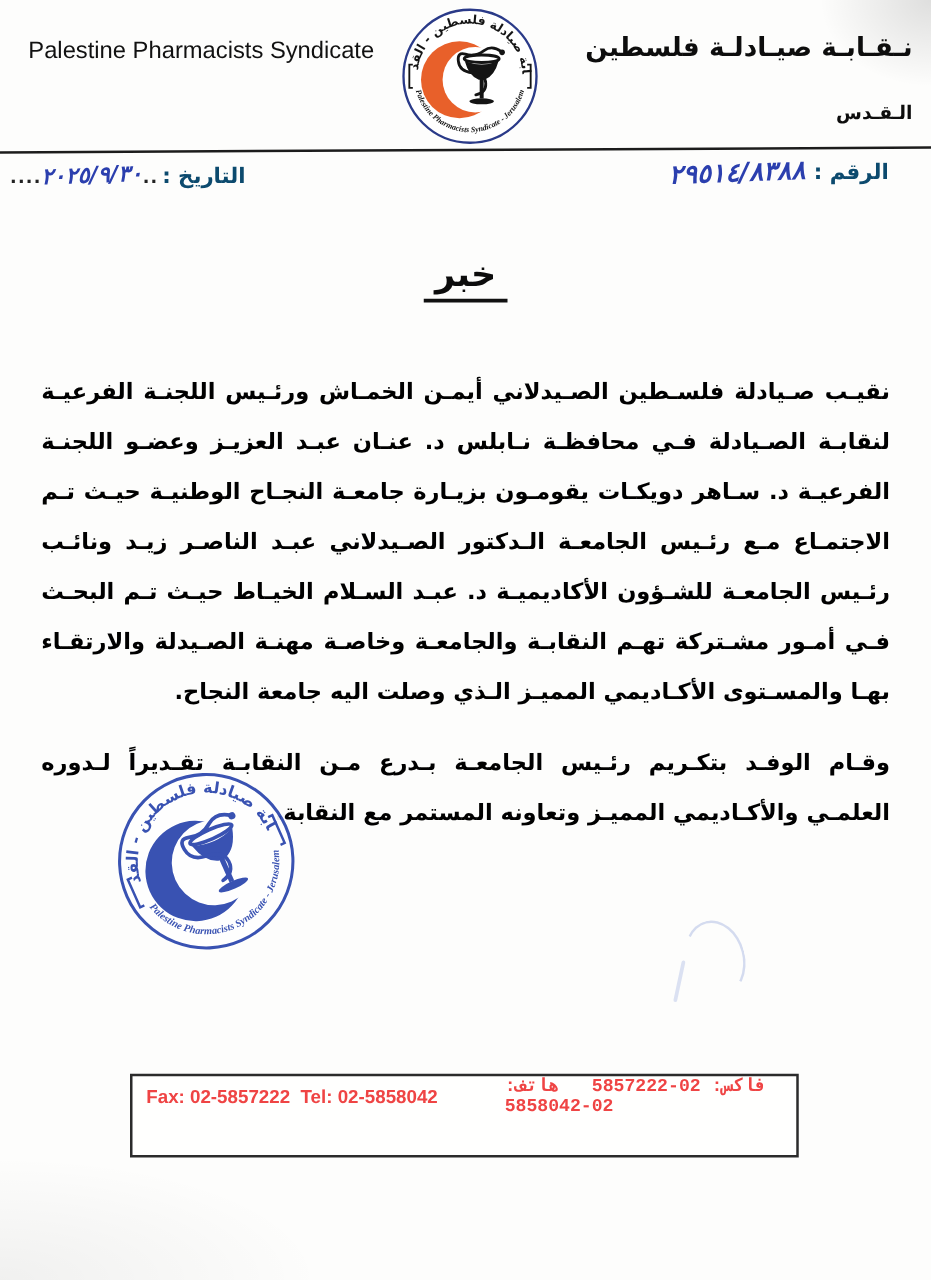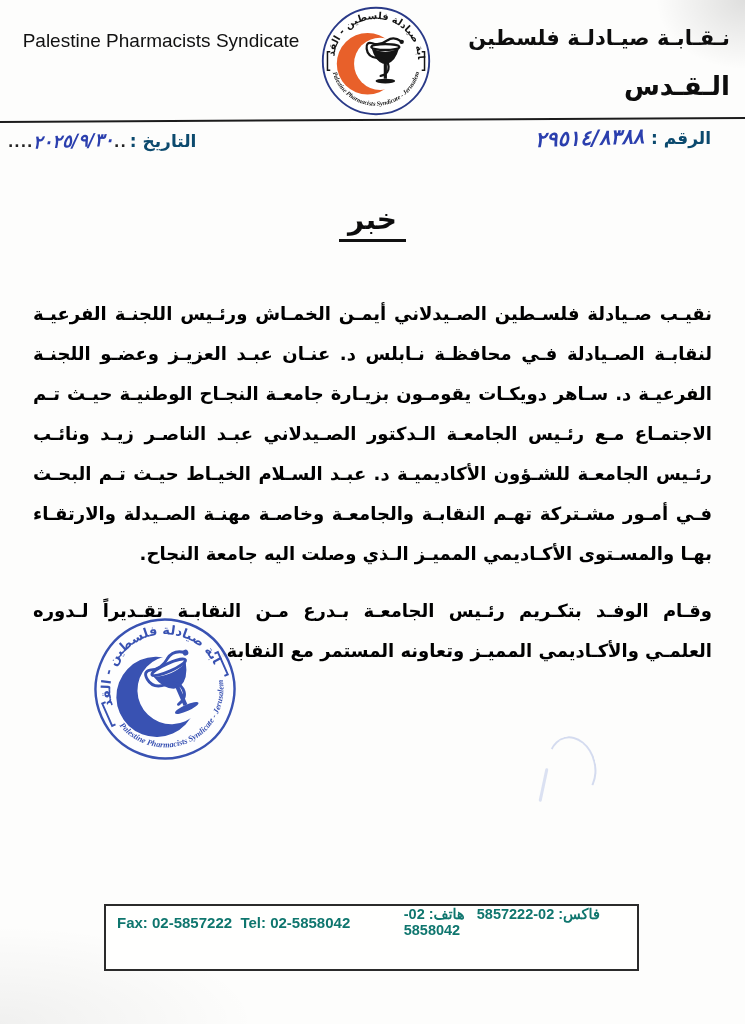--- a/index.html
+++ b/index.html
@@ -9,21 +9,21 @@
         background:radial-gradient(ellipse at top right, rgba(0,0,0,0.12), transparent 70%);}
   .bottom-shade{position:absolute;left:0;bottom:0;width:260px;height:100px;
         background:radial-gradient(ellipse at bottom left, rgba(0,0,0,0.05), transparent 70%);}
 
   
   .header-en{position:absolute;left:16px;top:30px;width:290px;text-align:center;
         font-family:"Liberation Sans",sans-serif;font-weight:normal;font-size:19px;color:#111;}
   .header-en .city{margin-top:27px;}
   .header-ar{position:absolute;left:452px;top:26px;width:278px;text-align:right;
         font-weight:bold;font-size:21px;direction:rtl;color:#0d0d0d;}
-  .header-ar .city{margin-top:21px;font-size:26px;}
+  .header-ar .city{margin-top:31px;font-size:15px;}
   .logo-header{position:absolute;left:320px;top:5px;width:112px;height:112px;}
   .rule{position:absolute;left:0;top:119px;width:745px;height:2px;background:#1c1c1c;
         transform:rotate(-0.3deg);}
 
   
   .ref-number{position:absolute;right:34px;top:126px;display:flex;direction:rtl;
         align-items:center;gap:7px;}
   .ref-date{position:absolute;left:8px;top:130px;display:flex;direction:rtl;
         align-items:center;gap:3px;}
   .ref-label{font-size:17px;font-weight:bold;color:#0c4a6e;}
@@ -47,27 +47,27 @@
   .stamp{position:absolute;left:92px;top:616px;width:146px;height:146px;
         transform:rotate(-24deg);opacity:0.93;}
   .ghost{position:absolute;left:548px;top:736px;width:44px;height:58px;
         border:2px solid #6d86cf;border-radius:50%;
         border-bottom-color:transparent;border-left-color:transparent;
         opacity:0.28;transform:rotate(-14deg);}
   .ghost2{position:absolute;left:542px;top:768px;width:3px;height:34px;
         background:#8fa3d9;opacity:0.30;transform:rotate(12deg);border-radius:2px;}
 
   
-  .footer{position:absolute;left:104px;top:904px;width:531px;height:63px;
+  .footer{position:absolute;left:104px;top:859px;width:531px;height:63px;
         border:2px solid #2b2b2b;background:#fffffe;
         font-family:"Liberation Sans",sans-serif;font-weight:bold;font-size:15px;
         display:grid;grid-template-columns:54% 46%;grid-template-rows:1fr 1fr;
-        align-items:center;color:#0f766e;}
+        align-items:center;color:#ef4444;}
   .fc{padding:0 11px;white-space:pre-wrap;}
-  .fc.ar{direction:rtl;text-align:left;font-family:Liberation Sans, sans-serif;
+  .fc.ar{direction:rtl;text-align:left;font-family:Liberation Mono, monospace;
         font-size:14.5px;}
 </style>
 </head>
 <body>
 
 <div class="page">
 
   <div class="corner-shade"></div>
   <div class="bottom-shade"></div>
 

